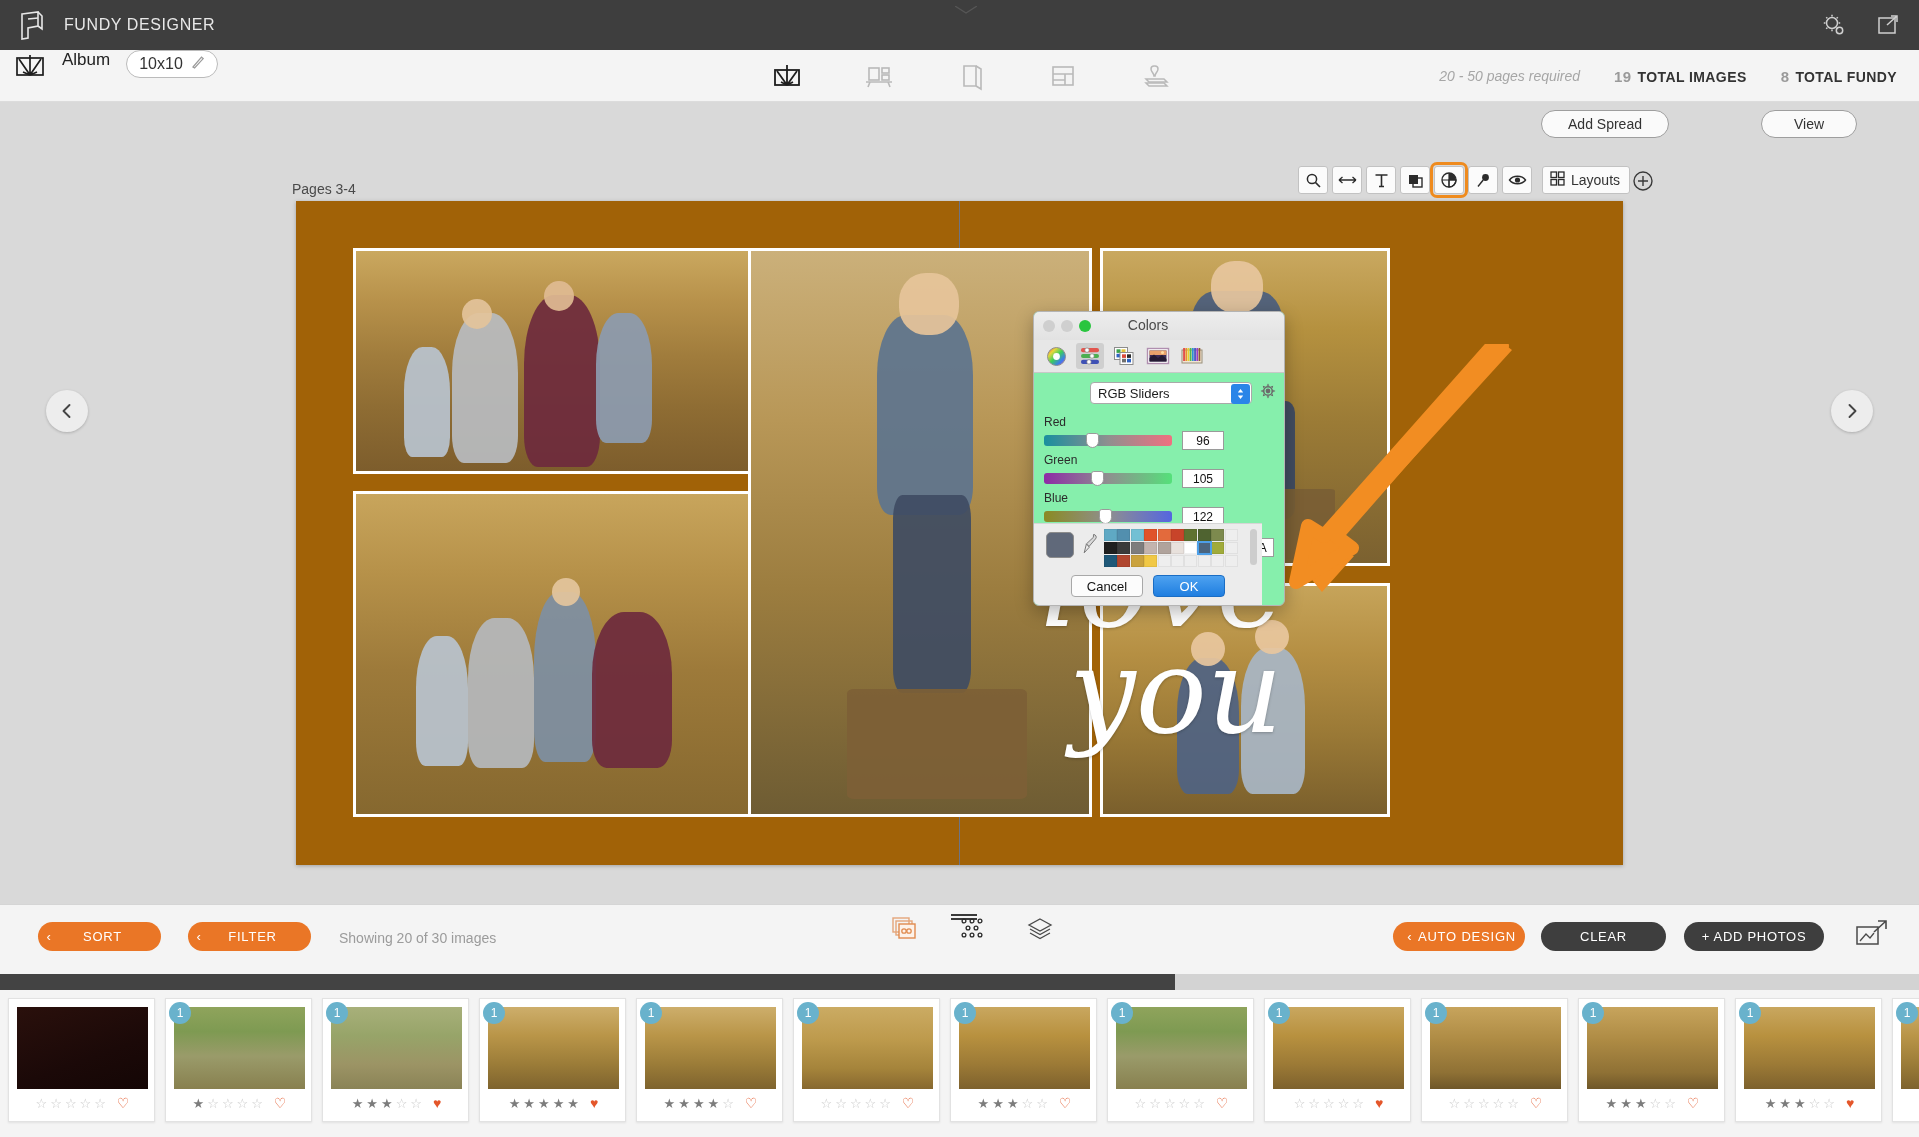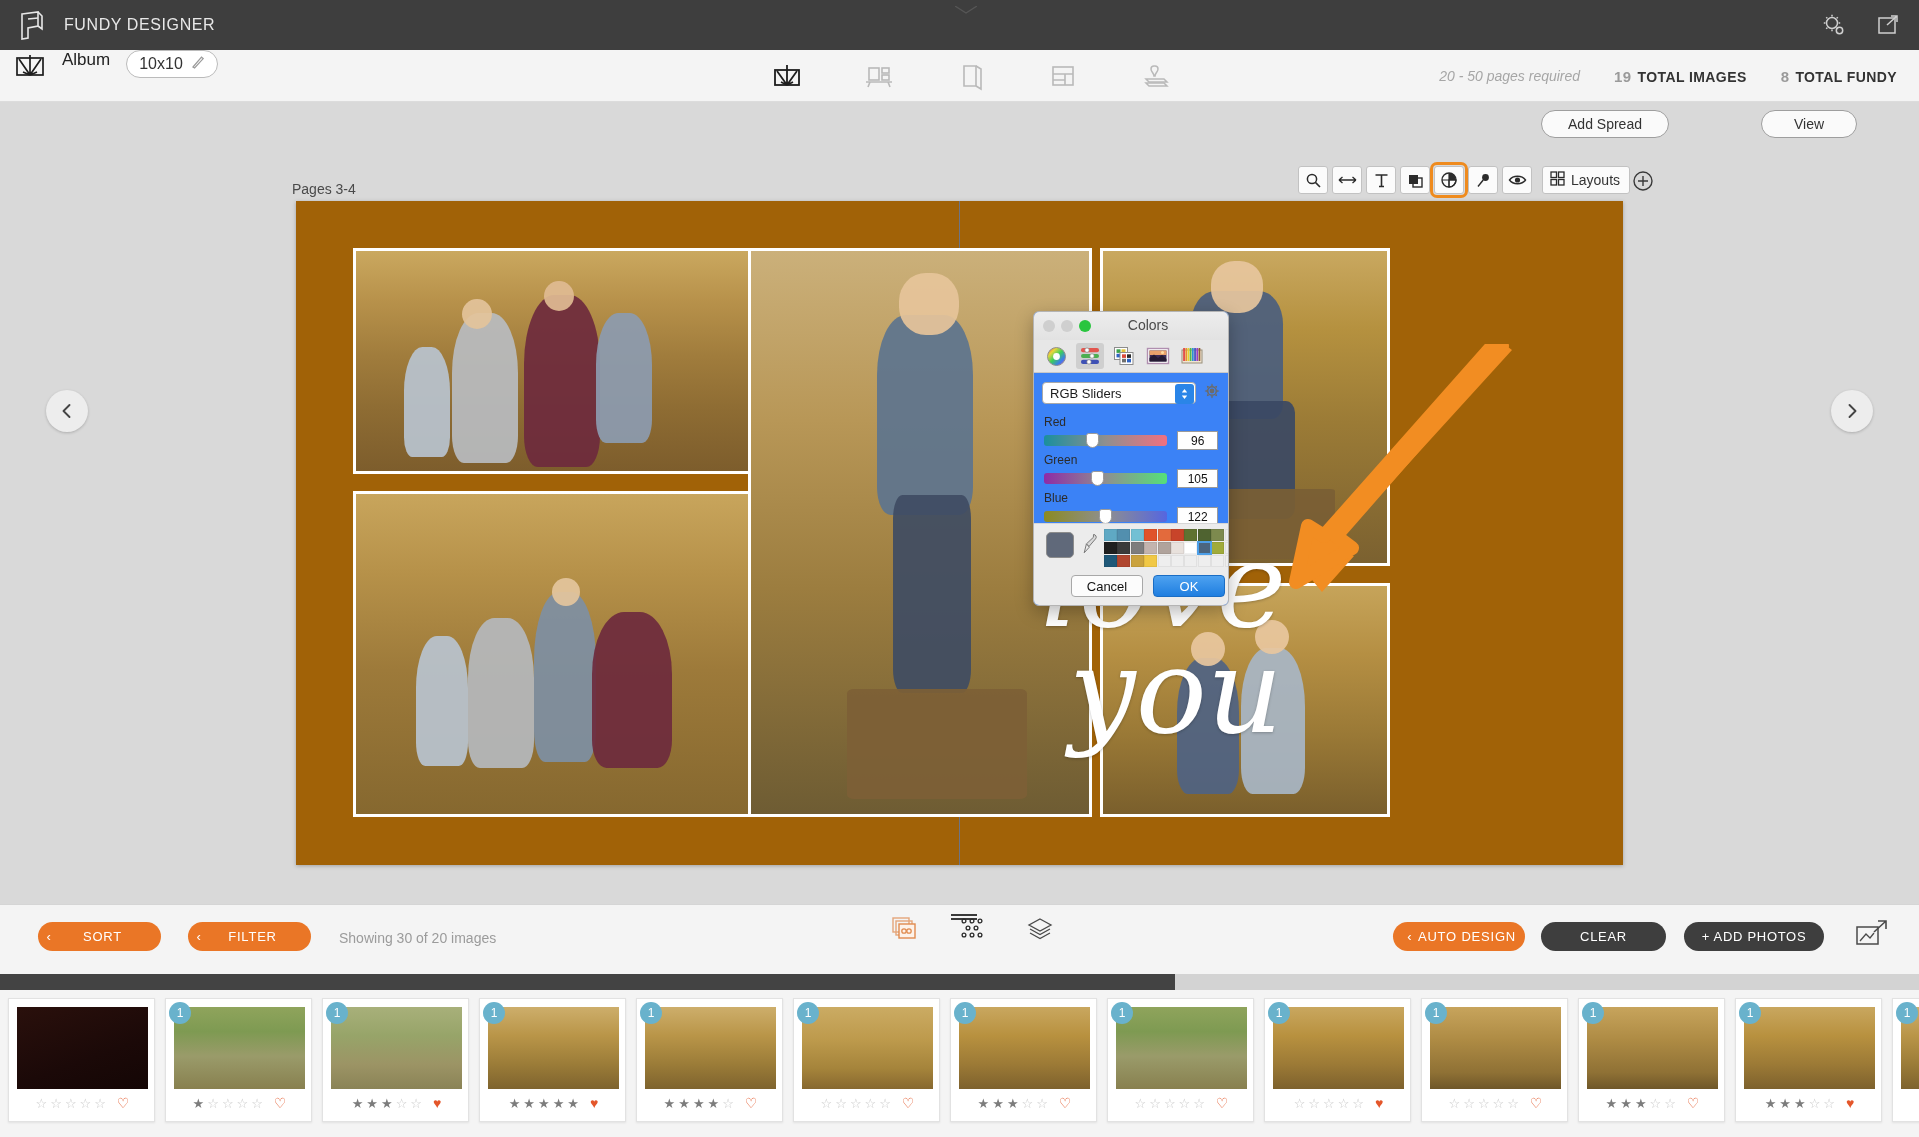--- a/index.html
+++ b/index.html
@@ -113,34 +113,34 @@
   }
   .ftb-btn.active { outline: 3px solid #ef8b1e; outline-offset: 1px; }
   #ftb-layouts {
     height: 28px; border: 1px solid #c2c2c2; border-radius: 3px; background:#fbfbfb;
     display:flex; align-items:center; gap: 6px; padding: 0 9px 0 7px; cursor:pointer;
     font-size: 14px; color: #333; margin-left: 6px;
   }
 
   
   #colorspanel {
-    position:absolute; left: 1033px; top: 167px; width: 196px; height: 295px;
-    background: #3b82f6; border: 1px solid #b4b4b4; border-radius: 6px;
+    position:absolute; left: 1033px; top: 167px; width: 252px; height: 295px;
+    background: #86efac; border: 1px solid #b4b4b4; border-radius: 6px;
     box-shadow: 0 6px 18px rgba(0,0,0,.28); overflow: hidden;
   }
   #cp-titlebar { position: relative; height: 28px; background: linear-gradient(#ededed,#e2e2e2); }
   .cp-dot { position:absolute; top: 8px; width: 12px; height: 12px; border-radius: 50%; }
   #cp-dot-close { left: 9px; background: #cfcfcf; }
   #cp-dot-min { left: 27px; background: #cfcfcf; }
   #cp-dot-max { left: 45px; background: #29c53f; }
   #cp-title { position:absolute; left:0; top: 5px; width: 228px; text-align:center; font-size: 14px; color: #4a4a4a; }
   #cp-tabs { height: 33px; background: #e7e7e7; border-bottom: 1px solid #c8c8c8; display:flex; align-items:center; padding-left: 8px; gap: 6px; }
   .cp-tab { width: 28px; height: 26px; display:flex; align-items:center; justify-content:center; border-radius:3px; cursor:pointer; }
   .cp-tab.sel { background: #cfcfcf; }
-  #cp-selectrow { display:flex; align-items:center; padding: 9px 8px 6px 8px; gap: 8px; }
+  #cp-selectrow { display:flex; align-items:center; padding: 9px 8px 6px 8px; gap: 8px; margin-left: 48px; }
   #cp-select {
     flex: 1; height: 22px; background: #fff; border: 1px solid #a9a9a9; border-radius: 4px;
     display:flex; align-items:center; font-size: 13px; color: #1c1c1c; padding-left: 7px; position:relative; cursor:pointer;
   }
   #cp-select .stepper {
     position:absolute; right: 1px; top: 1px; width: 19px; height: 20px; border-radius: 3px;
     background: #2a85e8; display:flex; flex-direction:column; align-items:center; justify-content:center; gap:1px;
   }
   .cp-sliderblock { padding: 2px 10px 0 10px; }
   .cp-sl-label { font-size: 12px; color: #2b2b2b; margin: 3px 0 2px 0; }
@@ -645,21 +645,21 @@
 
 <div id="bottombar">
   <div class="orangepill" id="btn-sort">
     <span class="chev">‹</span>
     <span class="olabel">SORT</span>
   </div>
   <div class="orangepill" id="btn-filter">
     <span class="chev">‹</span>
     <span class="olabel">FILTER</span>
   </div>
-  <div id="showing-text">Showing 30 of 20 images</div>
+  <div id="showing-text">Showing 20 of 30 images</div>
 
   <div id="bc-handle">
     <svg width="30" height="8" viewBox="0 0 30 8">
         <path d="M2 2 h26 M2 6 h26" stroke="#3a3a3a" stroke-width="2"></path>
       </svg>
   </div>
   <div id="bottom-center">
     <div class="bc-icon">
       <svg width="26" height="26" viewBox="0 0 26 26">
         <rect x="2" y="2" width="16" height="14" fill="none" stroke="#e4a57a" stroke-width="1.4"></rect>

